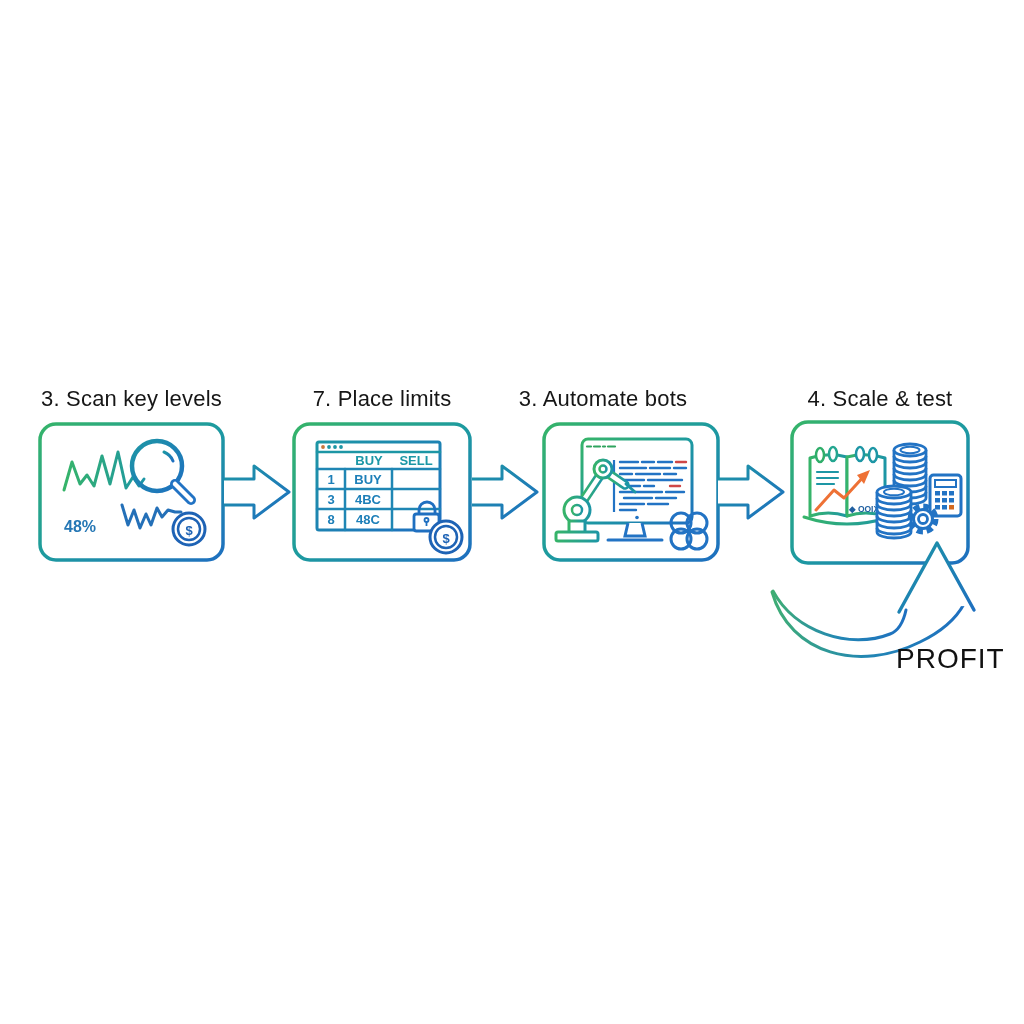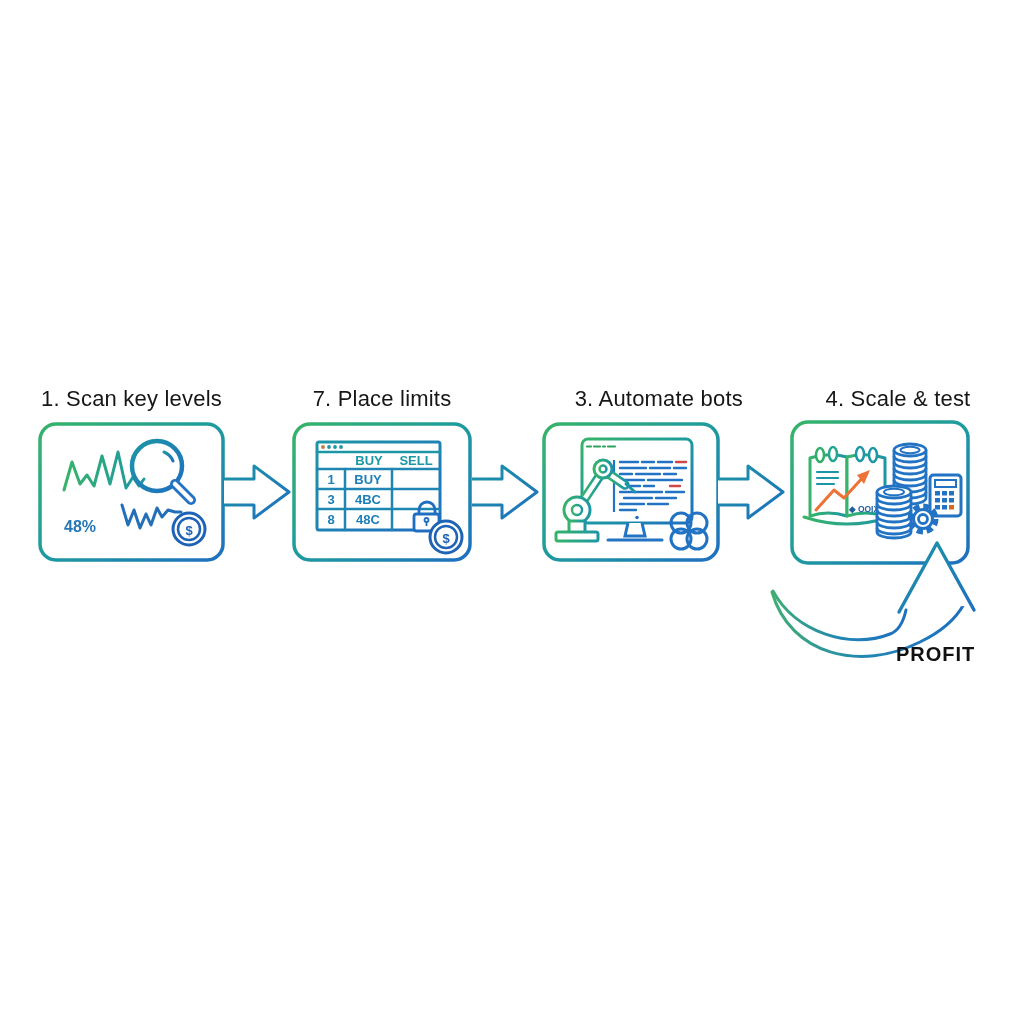--- a/index.html
+++ b/index.html
@@ -3,21 +3,21 @@
 <meta charset="utf-8">
 <style>
   html,body{margin:0;padding:0;}
   body{width:1024px;height:1024px;background:#ffffff;position:relative;overflow:hidden;
        font-family:"Liberation Sans",sans-serif;}
   .canvas{position:absolute;inset:0;}
   .step-title{position:absolute;top:384px;height:30px;line-height:30px;text-align:center;
        font-size:22px;font-weight:500;color:#161616;letter-spacing:.2px;}
   .abs{position:absolute;}
   svg text{font-family:"Liberation Sans",sans-serif;}
-  .profit{position:absolute;left:896px;top:643px;font-size:20px;font-weight:700;color:#111;
+  .profit{position:absolute;left:896px;top:643px;font-size:28px;font-weight:400;color:#111;
        letter-spacing:1px;}
   .overlay{pointer-events:none;}
 </style>
 </head>
 <body>
 
 <svg width="0" height="0" style="position:absolute" aria-hidden="true">
   <defs>
     <linearGradient id="g-gb" x1="0" y1="0" x2="1" y2="1">
       <stop offset="0" stop-color="#36b469"></stop>
@@ -40,24 +40,24 @@
     <linearGradient id="g-sw" x1="0" y1="0" x2="1" y2="0">
       <stop offset="0" stop-color="#3fae74"></stop>
         <stop offset=".5" stop-color="#2286b4"></stop>
         <stop offset="1" stop-color="#1e6fc0"></stop>
     </linearGradient>
   </defs>
 </svg>
 
 <div class="canvas">
 
-  <div class="step-title" style="left:38px;width:187px;">1. Scan key levels</div>
+  <div class="step-title" style="left:38px;width:187px;">3. Scan key levels</div>
   <div class="step-title" style="left:292px;width:180px;">7. Place limits</div>
-  <div class="step-title" style="left:565px;width:178px;text-align:right;">3. Automate bots</div>
-  <div class="step-title" style="left:808px;width:180px;">4. Scale &amp; test</div>
+  <div class="step-title" style="left:514px;width:178px;">3. Automate bots</div>
+  <div class="step-title" style="left:790px;width:180px;">4. Scale &amp; test</div>
 
   <svg class="abs" style="left:38px;top:422px;" width="187" height="140" viewBox="0 0 187 140">
     <rect x="2" y="2" width="183" height="136" rx="16" fill="#fff" stroke="url(#g-gb)" stroke-width="3.5"></rect>
     <polyline points="26,68 34,40 42,62 49,53 56,64 64,34 72,62 80,30 88,66 95,55 101,64 106,57" fill="none" stroke="url(#g-gt)" stroke-width="3" stroke-linejoin="round" stroke-linecap="round"></polyline>
     <line x1="25" y1="79" x2="152" y2="79" stroke="url(#g-gtb)" stroke-width="3" stroke-linecap="round"></line>
     <polyline points="84,83 90,103 96,88 102,106 108,92 113,103 119,86 124,95 130,88 137,90 143,90" fill="none" stroke="#2470b8" stroke-width="3" stroke-linejoin="round" stroke-linecap="round"></polyline>
     <g>
       <circle cx="119" cy="44" r="25" fill="#ffffff" fill-opacity="0" stroke="url(#g-tb)" stroke-width="4.5"></circle>
       <path d="M126,30 a16,16 0 0 1 9,9" fill="none" stroke="url(#g-tb)" stroke-width="3" stroke-linecap="round"></path>
       <path d="M137,62 L153,78" stroke="#2273c4" stroke-width="10" stroke-linecap="round"></path>

